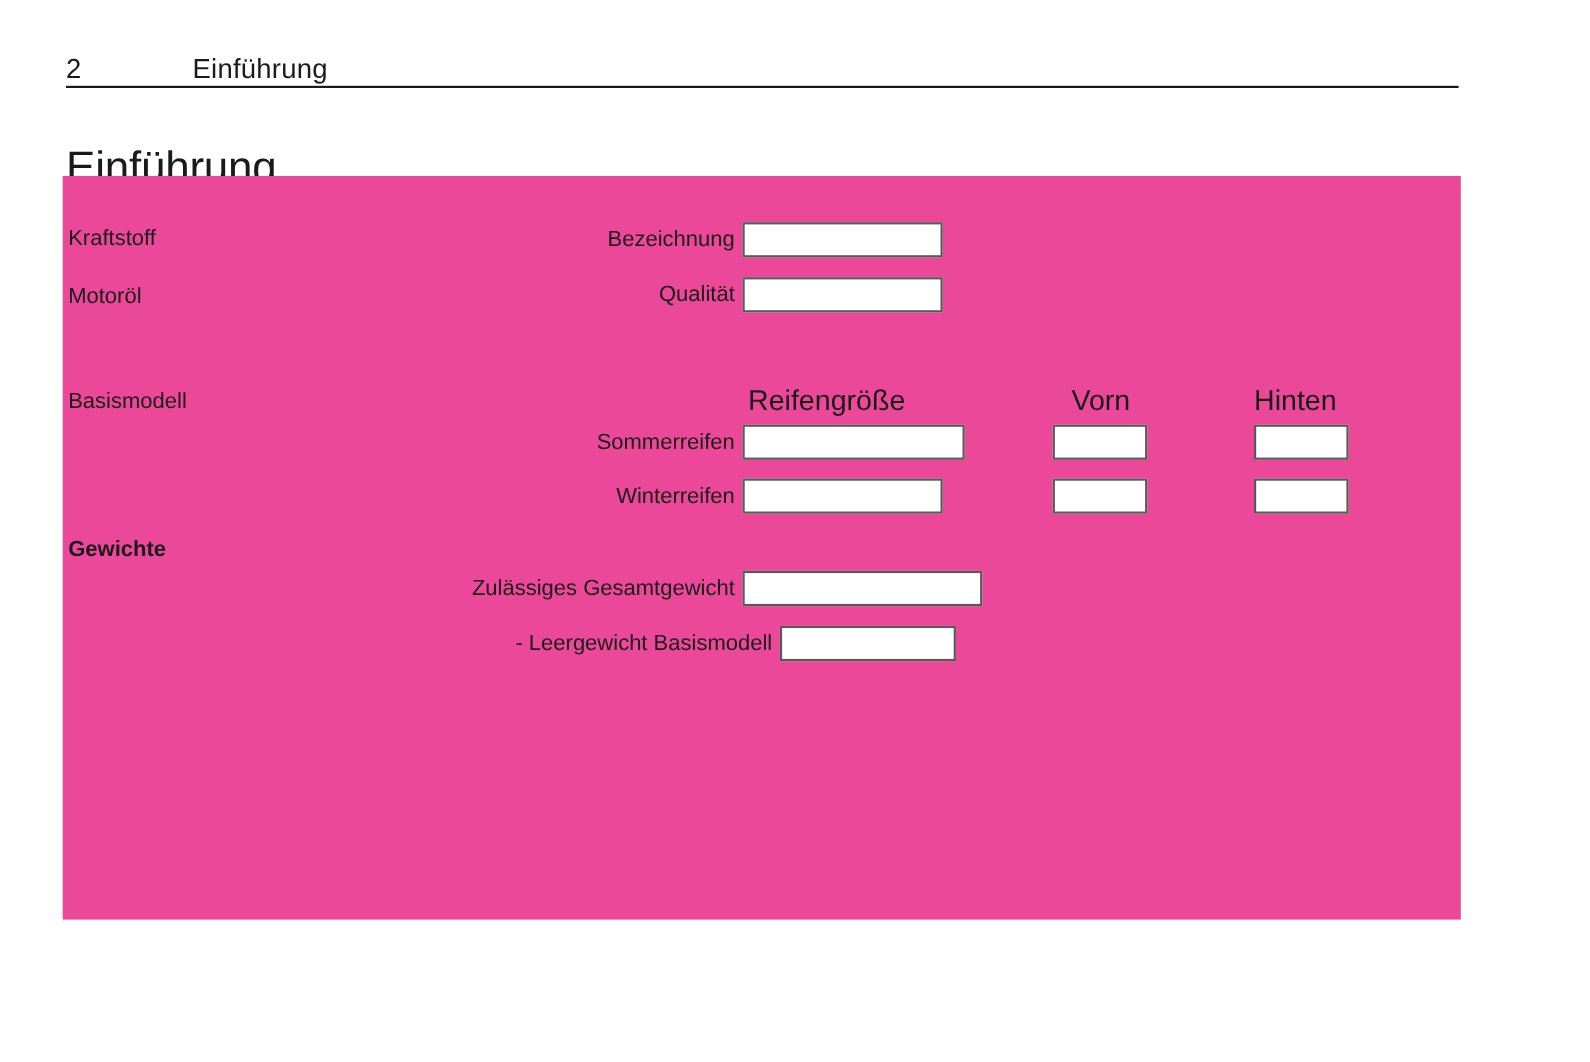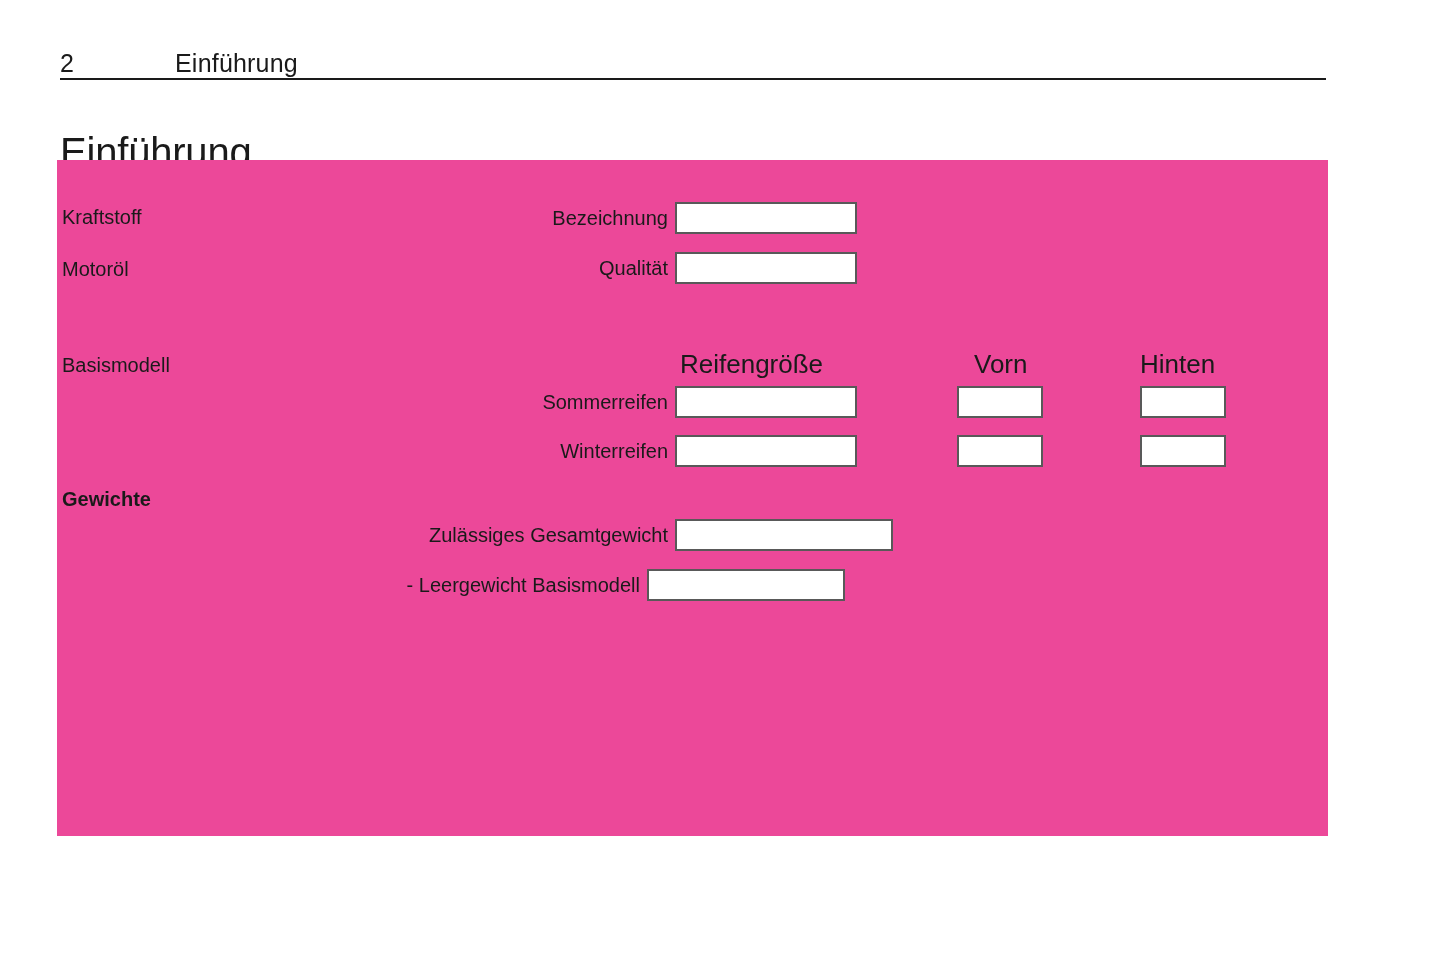--- a/index.html
+++ b/index.html
@@ -154,38 +154,38 @@
     <input class="field-box" type="text" value="" style="">
   </div>
 
 
   <div class="col-header" style="left:623px; top:192px;">Reifengröße</div>
 
   <div class="col-header" style="left:917px; top:192px;">Vorn</div>
 
   <div class="col-header" style="left:1083px; top:192px;">Hinten</div>
 
-  <div class="field-row" style="left:618px; top:226px; width:182px;">
+  <div class="field-row" style="left:618px; top:226px; width:202px;">
     <span class="field-label">Sommerreifen</span>
     <input class="field-box" type="text" value="" style="">
   </div>
   <input class="small-box" type="text" style="left: 900px; top: 226px;" value="">
   <input class="small-box" type="text" style="left: 1083px; top: 226px;" value="">
 
   <div class="field-row" style="left:618px; top:275px; width:182px;">
     <span class="field-label">Winterreifen</span>
     <input class="field-box" type="text" value="" style="">
   </div>
   <input class="small-box" type="text" style="left: 900px; top: 275px;" value="">
   <input class="small-box" type="text" style="left: 1083px; top: 275px;" value="">
 
   <div class="field-row" style="left:618px; top:359px; width:218px;">
     <span class="field-label">Zulässiges Gesamtgewicht</span>
     <input class="field-box" type="text" value="" style="">
   </div>
 
-  <div class="field-row" style="left:590px; top:409px; width:198px;">
+  <div class="field-row" style="left:652px; top:409px; width:160px;">
     <span class="field-label">- Leergewicht Basismodell</span>
     <input class="field-box" type="text" value="" style="">
   </div>
 
 
 </div>
 
 </body></html>

